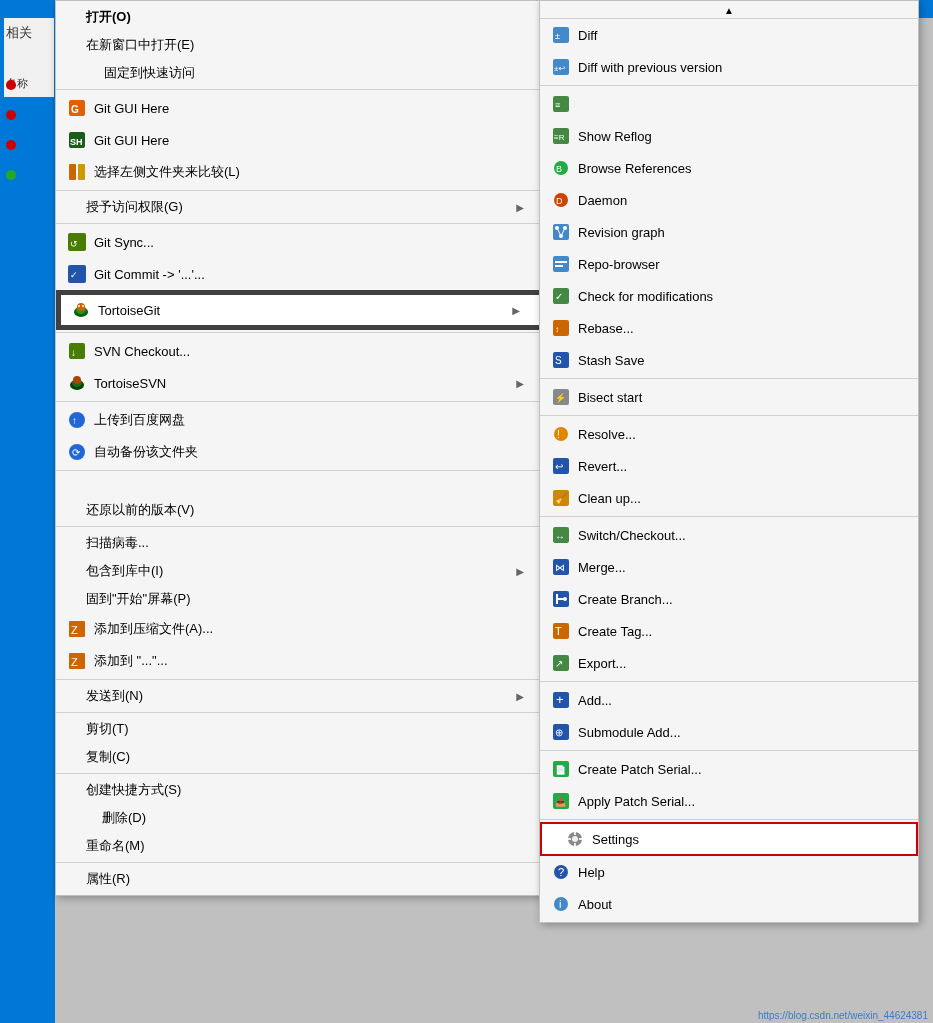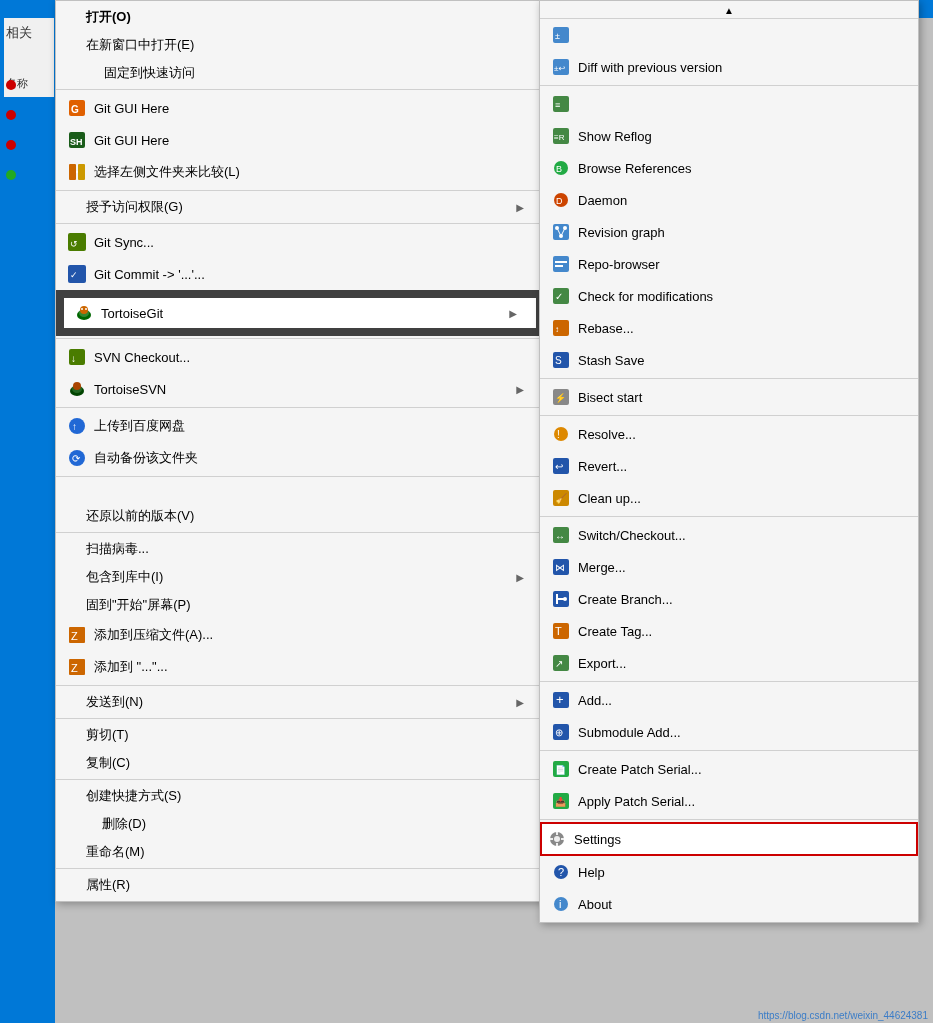--- a/index.html
+++ b/index.html
@@ -82,30 +82,30 @@
       width: 380px;
       background: #f5f5f5;
       border: 1px solid #c0c0c0;
       box-shadow: 2px 2px 8px rgba(0,0,0,0.3);
       padding: 2px 0;
     }
 
     
     .menu-item.tortoise-highlighted {
       background: #ffffff;
-      border: 8px solid #404040;
+      border: 5px solid #404040;
       padding: 4px 19px 4px 9px;
       align-items: center;
     }
 
     
     .menu-item.settings-highlighted {
       background: #ffffff;
       border: 2px solid #cc0000;
-      padding: 4px 19px 4px 4px;
+      padding: 4px 19px 4px 22px;
     }
 
     
     .scroll-arrow-up {
       display: flex;
       justify-content: center;
       padding: 2px 0;
       border-bottom: 1px solid #d0d0d0;
     }
 
@@ -367,20 +367,21 @@
     <span style="font-size:10px;">▲</span>
   </div>
 
   <div class="menu-item">
     <div class="item-icon rm-icon">
       <svg width="18" height="18" viewBox="0 0 18 18">
         <rect x="1" y="1" width="16" height="16" rx="2" fill="#4488cc"></rect>
         <text x="3" y="13" font-size="9" fill="white">±</text>
       </svg>
     </div>
+    <span class="item-label">Diff</span>
   </div>
 
   <div class="menu-item">
     <div class="item-icon rm-icon">
       <svg width="18" height="18" viewBox="0 0 18 18">
         <rect x="1" y="1" width="16" height="16" rx="2" fill="#4488cc"></rect>
         <text x="2" y="13" font-size="8" fill="white">±↩</text>
       </svg>
     </div>
     <span class="item-label">Diff with previous version</span>

